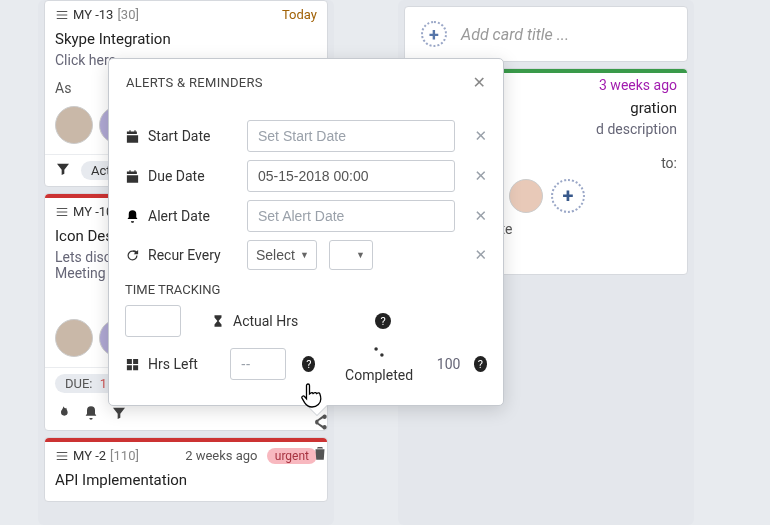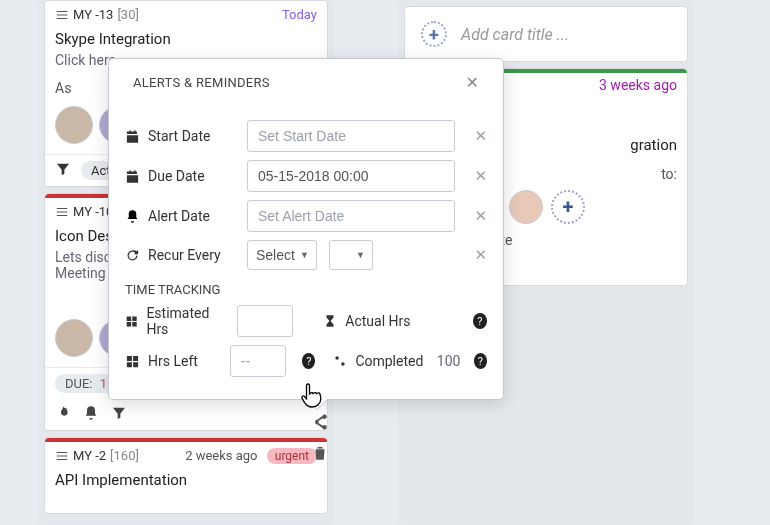--- a/index.html
+++ b/index.html
@@ -9,21 +9,21 @@
   .col-left { left: 38px; top: 0; width: 296px; height: 525px; }
   .col-right { left: 398px; top: 0; width: 296px; height: 525px; }
 
   .card { background: #fff; border: 1px solid #d6d9de; border-radius: 4px; margin: 6px; position: relative; }
 
   
   .card-hdr { padding: 6px 10px; display: flex; align-items: center; justify-content: space-between; color: #555; }
   .card-id { font-size: 13px; color: #333; display:flex; align-items:flex-end; gap:4px;}
   .card-id svg { width:14px; height:14px; fill:#555;}
   .card-id .sub { color:#888; font-size:13px;}
-  .card-date { font-size: 13px; color: #8b5cf6; }
+  .card-date { font-size: 13px; color: #a16207; }
   .card-title { padding: 2px 10px; font-size: 15px; color: #222; }
   .card-desc { padding: 2px 10px 8px; font-size: 14px; color: #667; }
   .avatars-row { padding: 4px 10px 10px; display:flex; align-items:center; gap:6px;}
   .avatar { width:38px; height:38px; border-radius:50%; background:#c9b8a8; border:1px solid #ccc; display:inline-block;}
   .avatar.a2 { background:#b0a9d4;}
   .avatar.a3 { background:#cfcfcf;}
   .add-avatar { width:38px; height:38px; border-radius:50%; border:2px dotted #9aa7c7; color:#38598b; display:flex; align-items:center; justify-content:center; font-size:20px; font-weight:bold; cursor:pointer;}
   .chip-row { padding: 6px 10px; border-top:1px solid #eaecef; display:flex; align-items:center; gap:10px; color:#555; font-size:13px;}
   .chip { background:#e7eaef; border-radius:12px; padding:2px 10px; font-size:13px;}
   .chip.due span.date { color:#c55;}
@@ -41,21 +41,21 @@
   .add-card { background:#fff; border:1px solid #d6d9de; border-radius:4px; margin:6px; padding:14px 16px; display:flex; align-items:center; gap:14px; color:#999; font-style:italic; font-size:16px;}
   .add-plus { width:26px; height:26px; border-radius:50%; border:2px dotted #9aa7c7; color:#5675a9; display:flex; align-items:center; justify-content:center; font-size:18px; font-weight:bold; font-style:normal;}
 
   .right-card-meta { text-align:right; padding:4px 10px; color:#a21caf; font-size:14px;}
   .right-progress { padding:2px 10px 10px; color:#555; font-size:14px;}
   .comment-badge { background:#d8dde3; border-radius:10px; color:#555; padding:1px 8px; font-size:13px; display:inline-block; margin:2px 10px 8px;}
 
   
   .popover { position:absolute; left:108px; top:58px; width:396px; background:#fff; border:1px solid #c5c9cf; border-radius:5px; box-shadow:0 4px 18px rgba(0,0,0,.15); z-index:10;}
   .popover .arrow { position:absolute; bottom:-10px; left:198px; width:0; height:0; border-left:10px solid transparent; border-right:10px solid transparent; border-top:10px solid #fff; filter: drop-shadow(0 1px 0 #c5c9cf);}
-  .popover-hdr { padding:14px 24px; display:flex; justify-content:space-between; align-items:center; border-bottom: none;}
+  .popover-hdr { padding:14px 17px; display:flex; justify-content:space-between; align-items:center; border-bottom: none;}
   .popover-hdr .title { font-size:13px; letter-spacing:.3px; color:#444; }
   .popover-hdr .close { color:#888; cursor:pointer; font-size:16px;}
   .pop-body { padding: 6px 16px 14px;}
   .sect-title { font-size:13px; color:#444; margin:12px 0 8px;}
   .row { display:flex; align-items:center; gap:12px; margin:8px 0; position:relative;}
   .row .lbl { display:flex; align-items:center; gap:8px; width:110px; color:#333; font-size:14px;}
   .row .lbl svg { width:15px; height:15px; fill:#333; flex-shrink:0;}
   .row .lbl.bold svg { fill:#000;}
   .input { border:1px solid #c9cdd3; border-radius:3px; padding:7px 10px; font-size:14px; color:#555; width:208px; background:#fff;}
   .input::placeholder { color:#9aa1aa;}
@@ -154,41 +154,42 @@
   </div>
 
   <div class="card">
     <div class="red-bar"></div>
     <div class="card-hdr">
       <span class="card-id">
         <svg viewBox="0 0 24 24">
             <path d="M3 5h18v2H3zm0 6h18v2H3zm0 6h18v2H3z"></path>
           </svg>
         <span>MY -2</span>
-        <span class="sub">[160]</span>
+        <span class="sub">[110]</span>
       </span>
       <span style="color:#555;font-size:13px;">
         <span>2 weeks ago</span>
         <span class="urgent">urgent</span>
       </span>
     </div>
-    <div class="card-title" style="padding-bottom:24px;">API Implementation</div>
+    <div class="card-title" style="padding-bottom:12px;">API Implementation</div>
   </div>
 </div>
 
 <div class="col col-right">
   <div class="add-card">
     <span class="add-plus">+</span>
     <span>Add card title ...</span>
   </div>
 
   <div class="card">
     <div class="green-bar"></div>
     <div class="right-card-meta">3 weeks ago</div>
-    <div class="card-title" style="text-align:right;margin-top:37px;">gration</div>
+    <div class="card-title" style="text-align:right;">gration</div>
+    <div class="card-desc" style="text-align:right;">d description</div>
     <div style="text-align:right;padding:10px 10px 2px;color:#555;">to:</div>
     <div style="padding:6px 10px;display:flex;justify-content:flex-start;gap:8px;margin-left:94px;">
       <span class="avatar" style="width:34px;height:34px;background:#e8c9b8;"></span>
       <span class="add-avatar" style="width:34px;height:34px;">+</span>
     </div>
     <div class="right-progress">100% Complete</div>
     <div style="text-align:left;">
       <span class="comment-badge">
         <svg width="12" height="12" viewBox="0 0 24 24" fill="#555" style="vertical-align:-1px;margin-right:2px;">
             <path d="M4 4h16v12H7l-3 3z"></path>
@@ -264,47 +265,41 @@
         <span>Recur Every</span>
       </span>
       <span class="select-wrap"><select class="select"><option>Select</option></select></span>
       <span class="select-wrap"><select class="select" style="width:44px;"><option></option></select></span>
       <span class="clear-x">✕</span>
     </div>
 
     <div class="sect-title">TIME TRACKING</div>
 
     <div class="tt-row">
-      <span class="lbl">
-        <svg viewBox="0 0 24 24">
-            <path d="M3 3h8v8H3zm10 0h8v8h-8zM3 13h8v8H3zm10 0h8v8h-8z"></path>
-          </svg>
-        <span>Estimated Hrs</span>
-      </span>
       <input class="input small" style="">
       <span class="right-lbl">
         <svg viewBox="0 0 24 24">
             <path d="M6 2h12v4l-5 6 5 6v4H6v-4l5-6-5-6z"></path>
           </svg>
         <span>Actual Hrs</span>
       </span>
       <span class="val"></span>
       <span class="help">?</span>
     </div>
 
     <div class="tt-row">
       <span class="lbl">
         <svg viewBox="0 0 24 24">
             <path d="M3 3h8v8H3zm10 0h8v8h-8zM3 13h8v8H3zm10 0h8v8h-8z"></path>
           </svg>
         <span>Hrs Left</span>
       </span>
       <input class="input small" style="color: rgb(154, 161, 170);" value="--">
       <span class="help" style="margin-left:4px;">?</span>
-      <span class="right-lbl" style="margin-left:6px;">
+      <span class="right-lbl" style="margin-left:6px;flex-direction:column;">
         <svg viewBox="0 0 24 24">
             <path d="M7 4a3 3 0 100 6 3 3 0 000-6zm10 10a3 3 0 100 6 3 3 0 000-6zM19 4L5 20"></path>
           </svg>
         <span>Completed</span>
       </span>
       <span class="val">100</span>
       <span class="help">?</span>
     </div>
 
   </div>

